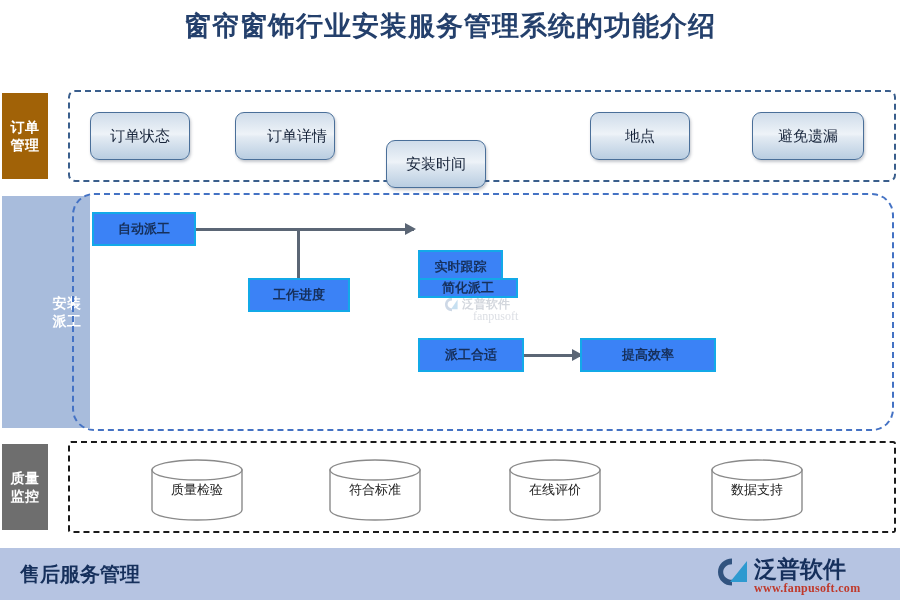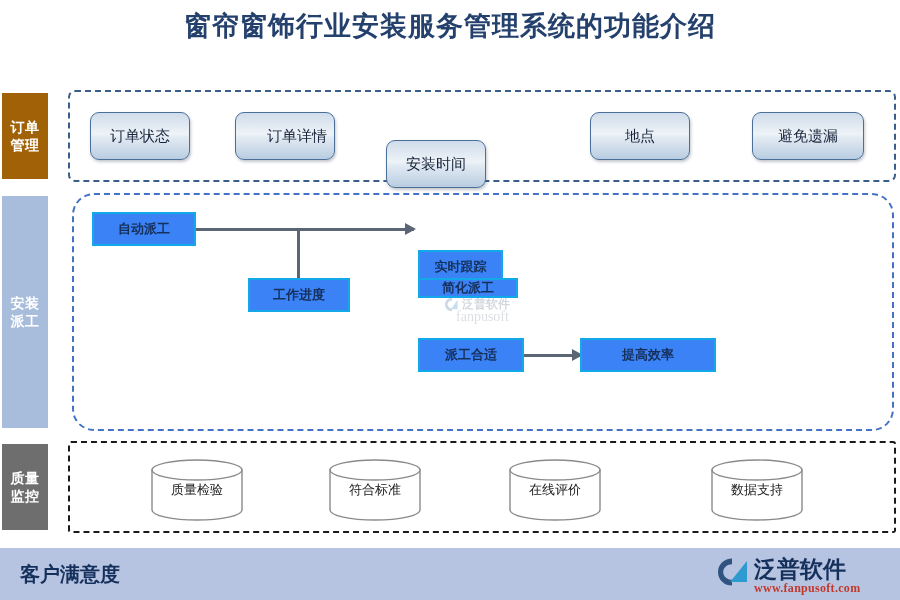--- a/index.html
+++ b/index.html
@@ -41,21 +41,21 @@
     justify-content: center;
     color: #ffffff;
     font-weight: bold;
     font-size: 14px;
     line-height: 1.32;
     text-align: center;
     letter-spacing: 0.5px;
   }
   .rail-label span { display: block; }
   #rail-order   { top: 93px;  height: 86px;  background: #a16207; }
-  #rail-dispatch{ top: 196px; height: 232px; background: #a8bcdc; }
+  #rail-dispatch{ top: 196px; height: 232px; background: #a8bcdc; padding-left: 42px; }
   #rail-quality { top: 444px; height: 86px;  background: #6e6e6e; }
 
   
   .panel {
     position: absolute;
     box-sizing: border-box;
   }
   #panel-order {
     left: 68px; top: 90px; width: 828px; height: 92px;
     border: 2px dashed #3a5e8c;
@@ -199,22 +199,22 @@
     display: flex;
     align-items: center;
     font-family: "Liberation Serif", "DejaVu Serif", serif;
     font-weight: bold;
     font-size: 12px;
     color: #6f7c92;
     white-space: nowrap;
   }
   .watermark .wm-sub {
     position: absolute;
-    left: 12px; top: 13px;
-    font-size: 14px;
+    left: 29px; top: 13px;
+    font-size: 12px;
     color: #8a93a6;
     font-weight: normal;
   }
   #watermark-center { left: 444px; top: 296px; z-index: 4; }
 </style>
 </head>
 <body>
 
 <div id="page-title">窗帘窗饰行业安装服务管理系统的功能介绍</div>
 
@@ -297,21 +297,21 @@
 
 <div class="cyl" style="left:711px; top:459px;">
   <svg width="92" height="62" viewBox="0 0 92 62">
     <path d="M1 11 L1 51 A45 10 0 0 0 91 51 L91 11 Z" fill="#ffffff" stroke="#8a8a8a" stroke-width="1.4"></path>
     <ellipse cx="46" cy="11" rx="45" ry="10" fill="#ffffff" stroke="#8a8a8a" stroke-width="1.4"></ellipse>
   </svg>
   <div class="cyl-label">数据支持</div>
 </div>
 
 <div id="footer-bar">
-  <div id="footer-title">客户满意度</div>
+  <div id="footer-title">售后服务管理</div>
 
   <div id="footer-logo">
     <svg id="logo-mark" width="34" height="30" viewBox="0 0 34 30">
       <path d="M2 15 C2 6.8 8.6 1.4 16 1.4 L16 7.2 C11.2 7.2 7.2 10.6 7.2 15 C7.2 19.4 11.2 22.8 16 22.8 L16 28.6 C8.6 28.6 2 23.2 2 15 Z" fill="#31537f"></path>
       <path d="M14 25 L31 4 L31 25 Z" fill="#2e9ad0"></path>
     </svg>
     <div id="logo-text">泛普软件</div>
     <div id="logo-url">www.fanpusoft.com</div>
   </div>
 </div>

